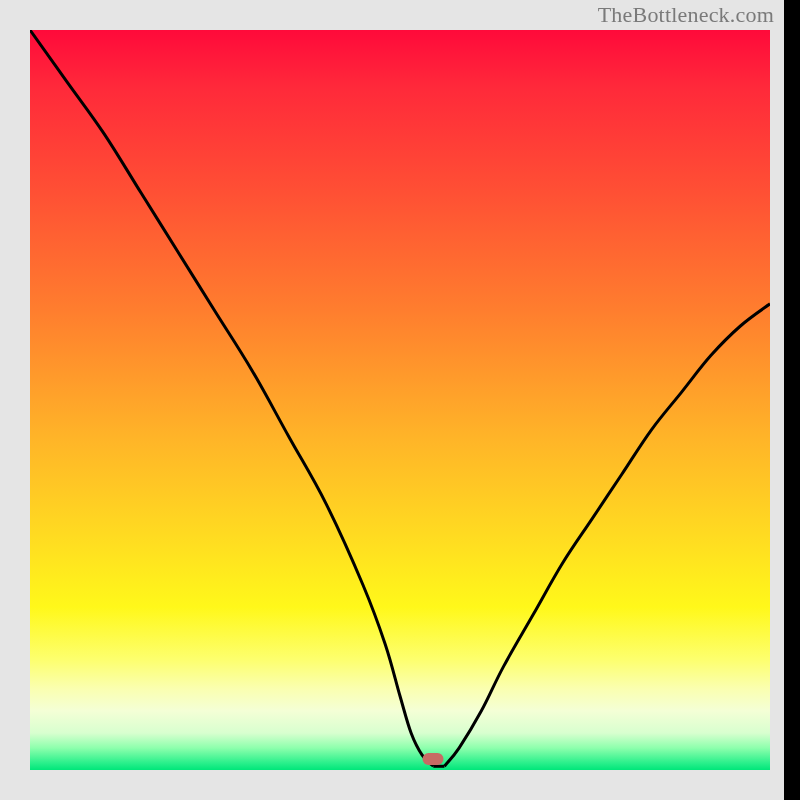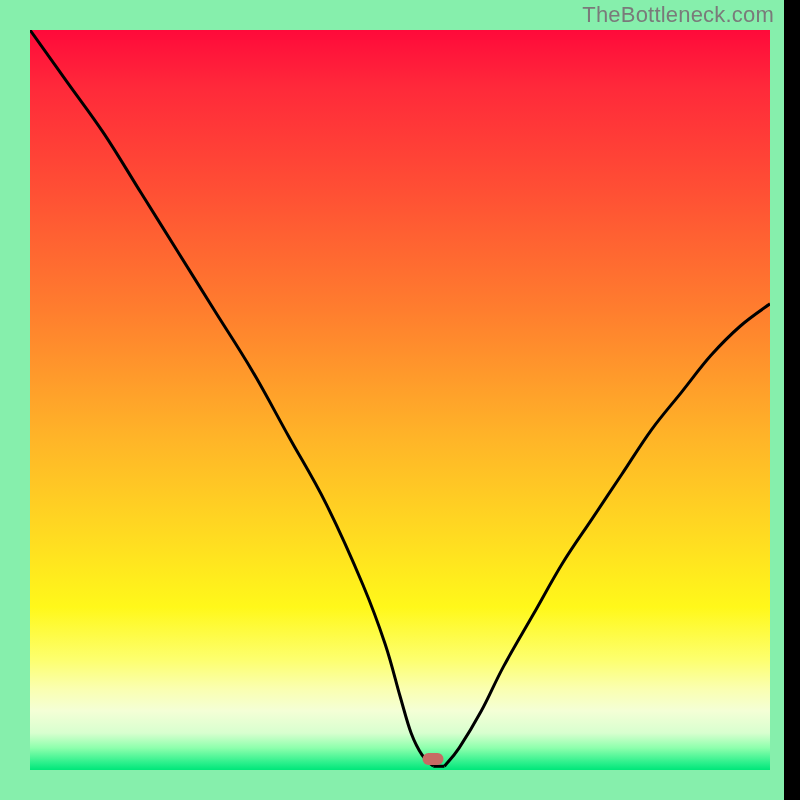--- a/index.html
+++ b/index.html
@@ -8,21 +8,22 @@
     width: 800px;
     height: 800px;
     background: #000;
     overflow: hidden;
     font-family: Arial, Helvetica, sans-serif;
   }
   .frame {
     position: relative;
     width: 784px;
     height: 800px;
-    background: #86efac;
+    background: #e5e5e5;
+    font-family: Liberation Serif, serif;
   }
   .watermark {
     position: absolute;
     top: 2px;
     right: 10px;
     color: #7a7a7a;
     font-size: 22px;
     font-weight: 500;
     letter-spacing: 0.2px;
     z-index: 10;

